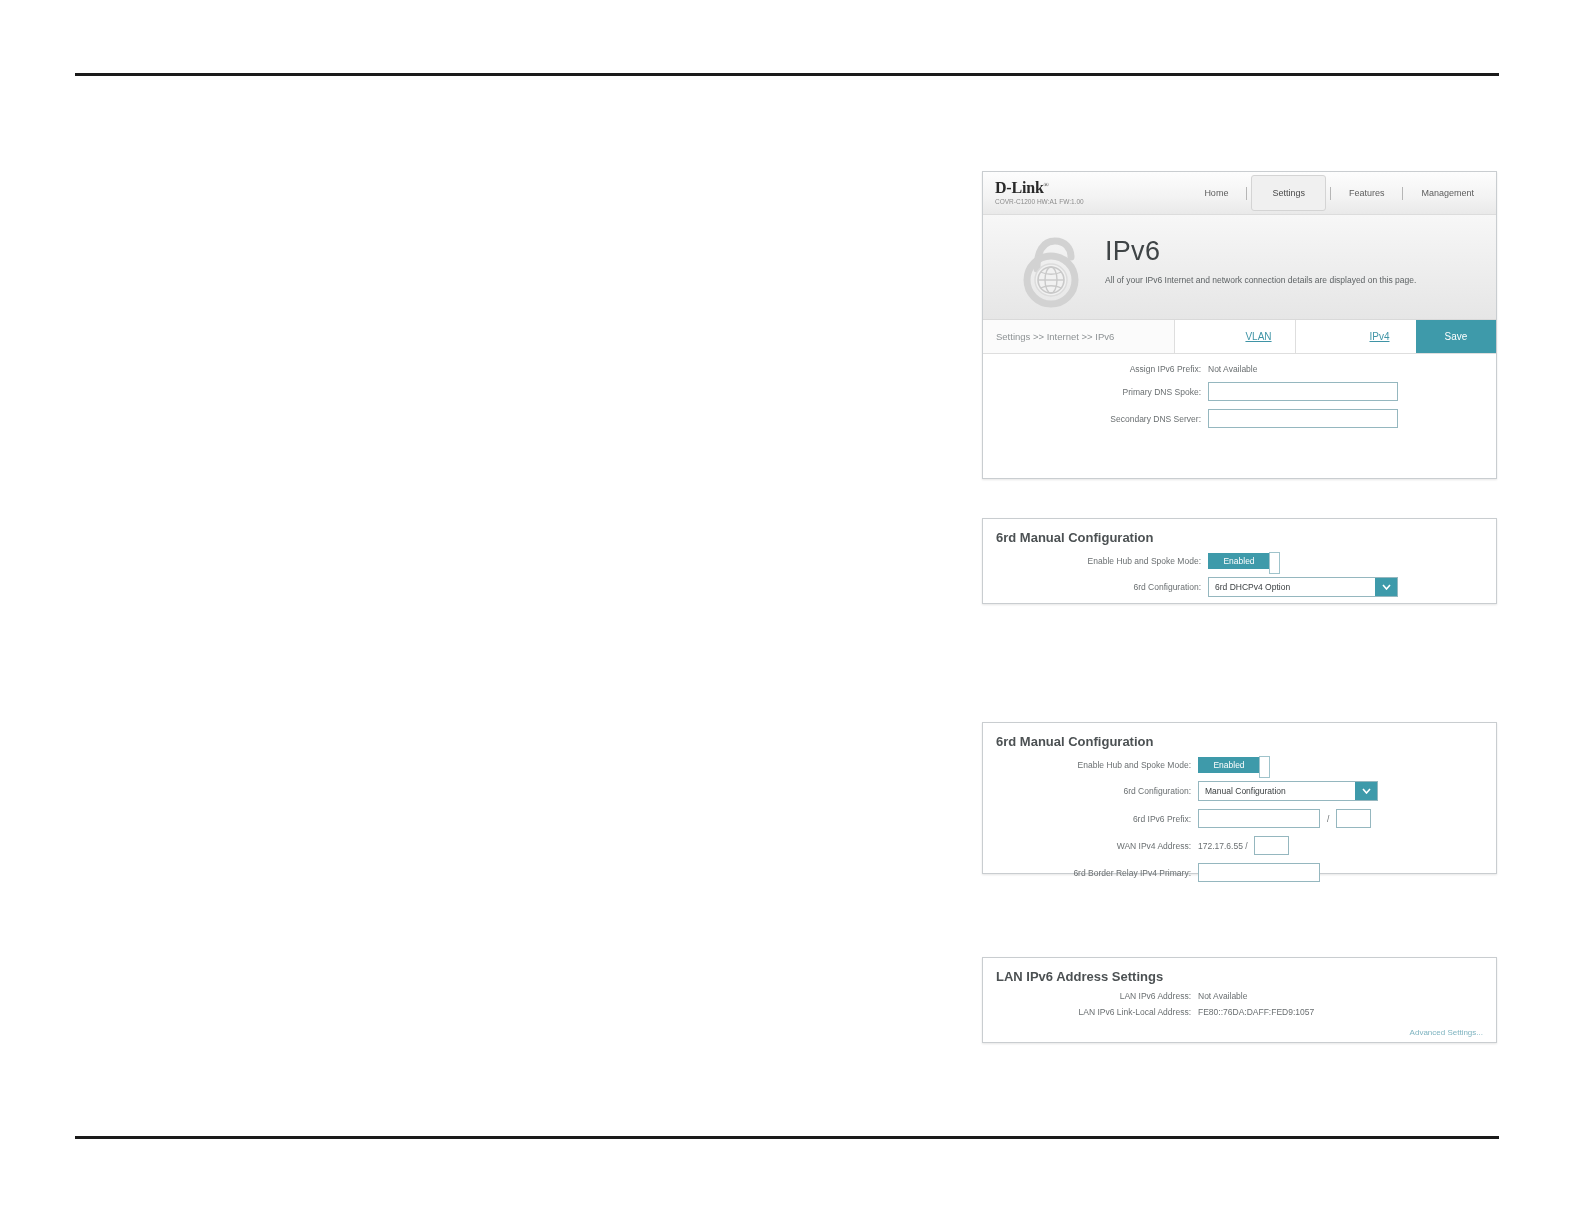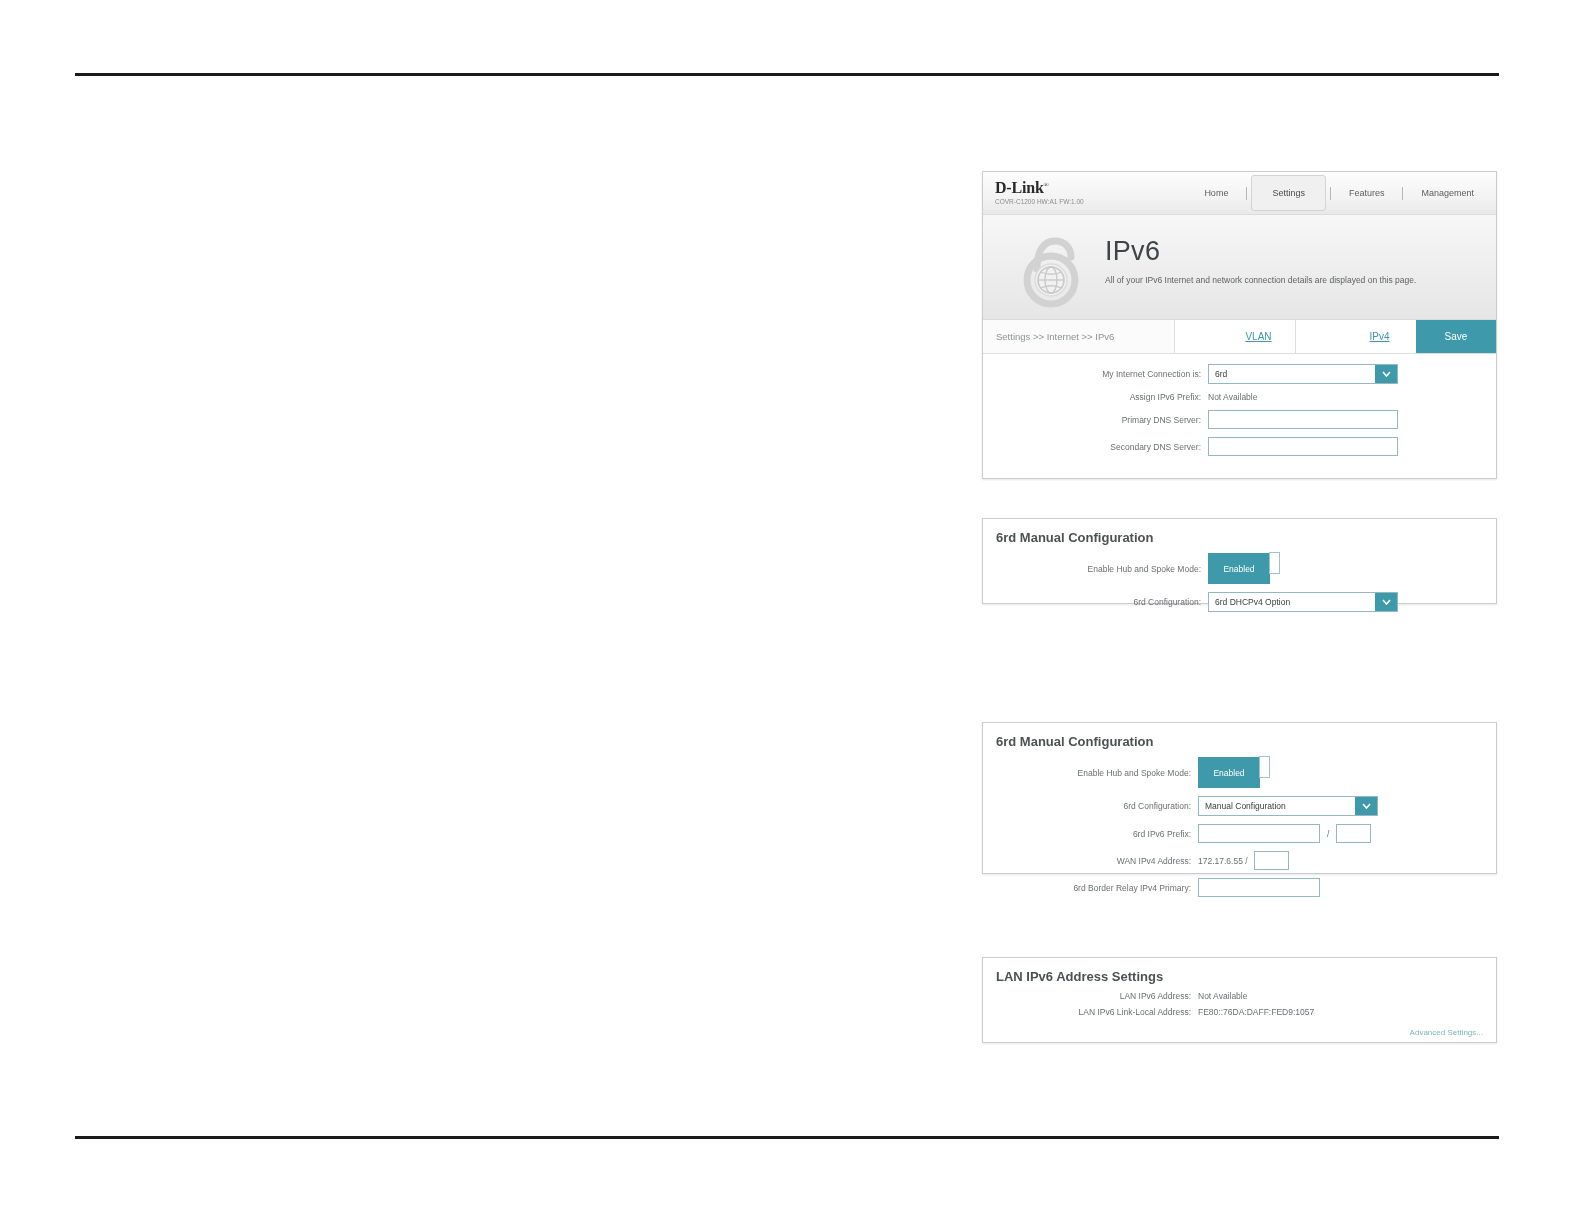--- a/index.html
+++ b/index.html
@@ -92,21 +92,21 @@
   }
   .select .selval{font-size:8.5px;color:#3c4143;padding-left:6px;}
   .select .arrow{
     position:absolute;right:0;top:0;bottom:0;width:22px;background:#3e9aaa;
     display:flex;align-items:center;justify-content:center;
   }
   .select .arrow svg{display:block;}
   .textbox{height:19px;border:1px solid #95b7bf;background:#fff;box-sizing:border-box;}
 
   .toggle{
-    position:relative;width:62px;height:31px;background:#3e9aaa;
+    position:relative;width:62px;height:16px;background:#3e9aaa;
     display:flex;align-items:center;justify-content:center;box-sizing:border-box;
   }
   .toggle .tlabel{font-size:8.5px;color:#ffffff;}
   .toggle .knob{
     position:absolute;right:-10px;top:-1px;width:11px;height:22px;
     background:#ffffff;border:1px solid #9fc3cb;box-sizing:border-box;
   }
 
   
   #panel-6rd-dhcp{left:982px;top:518px;width:515px;height:86px;}
@@ -177,39 +177,28 @@
         <a href="#">VLAN</a>
       </div>
       <div class="crumbtab">
         <a href="#">IPv4</a>
       </div>
       <div class="savebtn">Save</div>
     </div>
 
     <div class="r-body">
 
-      <div class="frow">
-        <div class="flabel" style="width:225px">My Internet Connection is:</div>
-        <div class="select" style="width:190px">
-          <span class="selval">6rd</span>
-          <span class="arrow">
-            <svg width="9" height="6" viewBox="0 0 9 6">
-                <path d="M1 1 L4.5 5 L8 1" fill="none" stroke="#ffffff" stroke-width="1.6"></path>
-              </svg>
-          </span>
-        </div>
-      </div>
 
       <div class="frow">
         <div class="flabel" style="width:225px">Assign IPv6 Prefix:</div>
         <div class="fval">Not Available</div>
       </div>
 
       <div class="frow">
-        <div class="flabel" style="width:225px">Primary DNS Server:</div>
+        <div class="flabel" style="width:225px">Primary DNS Spoke:</div>
         <div class="textbox" style="width:190px"></div>
       </div>
 
       <div class="frow">
         <div class="flabel" style="width:225px">Secondary DNS Server:</div>
         <div class="textbox" style="width:190px"></div>
       </div>
 
     </div>
   </div>

